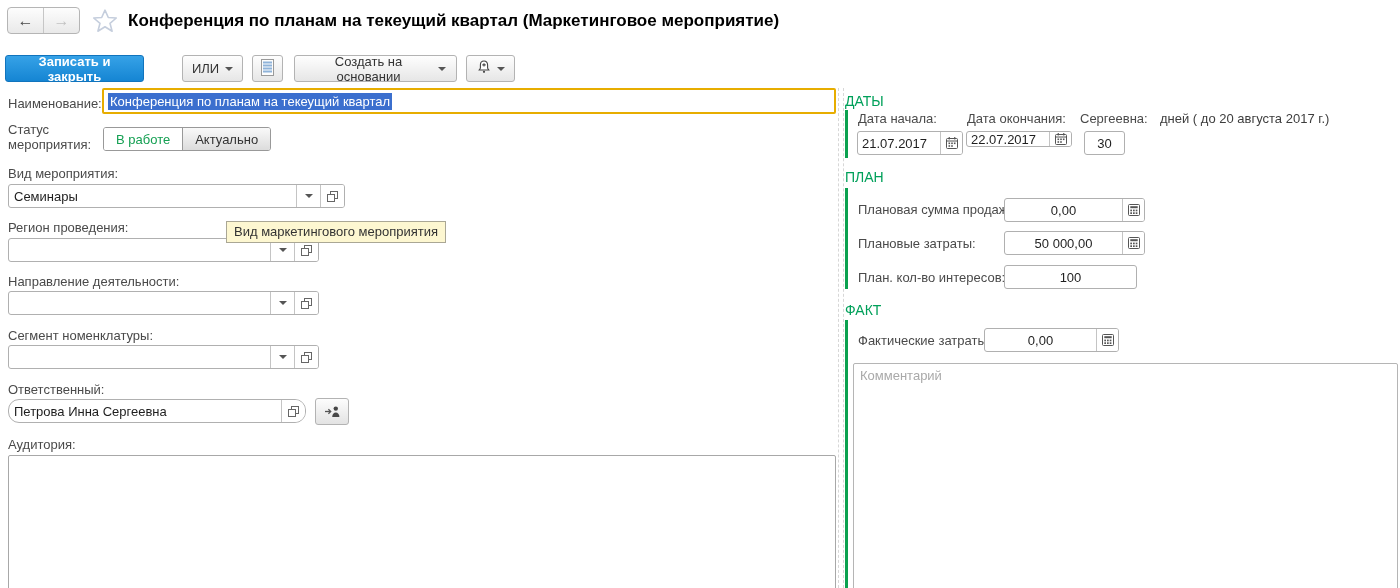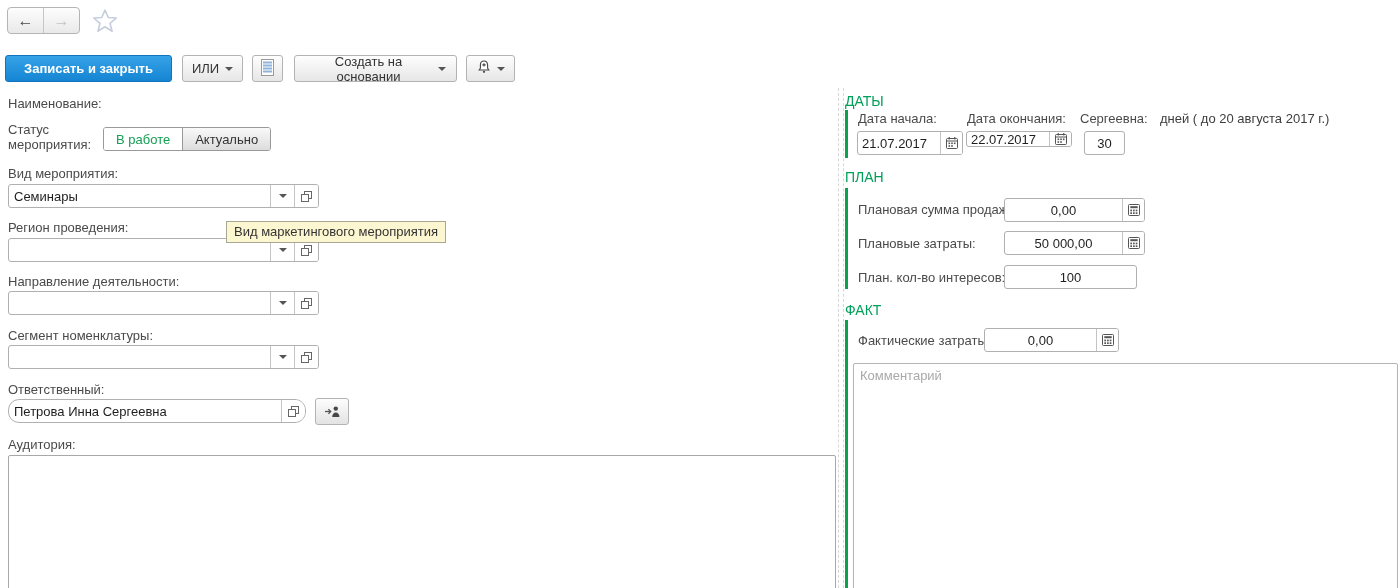--- a/index.html
+++ b/index.html
@@ -15,21 +15,21 @@
              font-weight:bold; cursor:pointer; background:transparent; border:none; }
   .nav-btn.back { color:#4a4a4a; border-right:1px solid #c6c6c6; }
   .nav-btn.fwd  { color:#c2c2c2; }
   .star { position:absolute; left:92px; top:8px; }
   .page-title { position:absolute; left:128px; top:11px; font-size:17px; font-weight:bold; color:#000; white-space:nowrap; }
 
   
   .btn { position:absolute; height:27px; display:flex; align-items:center; justify-content:center;
          border:1px solid #b3b3b3; border-radius:3px; background:linear-gradient(#fefefe,#e6e6e6);
          color:#333; cursor:pointer; font-size:13px; gap:6px; padding:0 10px; }
-  .btn-primary { left:5px; top:55px; width:167px; background:linear-gradient(#36a2e7,#1585d3);
+  .btn-primary { left:5px; top:55px; width:139px; background:linear-gradient(#36a2e7,#1585d3);
                  border-color:#1174bd; color:#fff; font-weight:bold; }
   .btn-ili    { left:182px; top:55px; width:61px; }
   .btn-stripes{ left:252px; top:55px; width:31px; padding:0; }
   .btn-create { left:294px; top:55px; width:163px; }
   .btn-bell   { left:466px; top:55px; width:49px; padding:0 8px; }
   .caret { width:0; height:0; border-left:4px solid transparent; border-right:4px solid transparent;
            border-top:4px solid #555; display:inline-block; }
 
   
   .lbl { position:absolute; color:#4a4a4a; }
@@ -81,20 +81,21 @@
       </button>
     <button class="nav-btn fwd">
         <span>→</span>
       </button>
   </div>
   <span class="star">
     <svg width="26" height="26" viewBox="0 0 26 26">
         <polygon points="13,2.2 16.3,9.5 24.3,10 18,15.3 20.1,23.2 13,18.8 5.9,23.2 8,15.3 1.7,10 9.7,9.5" fill="#fff" stroke="#c5cedd" stroke-width="1.6" stroke-linejoin="round"></polygon>
       </svg>
   </span>
+  <div class="page-title">Конференция по планам на текеущий квартал (Маркетинговое мероприятие)</div>
 
   <button class="btn btn-primary">
       <span>Записать и закрыть</span>
     </button>
   <button class="btn btn-ili">
       <span>ИЛИ</span>
       <span class="caret"></span>
     </button>
   <button class="btn btn-stripes">
     <span>
@@ -116,29 +117,32 @@
       <svg width="14" height="14" viewBox="0 0 14 14">
           <path d="M7 1C4.7 1 3.4 2.7 3.4 5v3.2L2.2 10h9.6L10.6 8.2V5C10.6 2.7 9.3 1 7 1z" fill="#fff" stroke="#444" stroke-width="1.1"></path>
           <path d="M7 3.2v3.4M5.3 4.9h3.4" stroke="#444" stroke-width="1.1"></path>
           <circle cx="7" cy="11.8" r="1.1" fill="#444"></circle>
         </svg>
     </span>
     <span class="caret"></span>
   </button>
 
   <div class="lbl" style="left:8px;top:96px;">Наименование:</div>
+  <div class="name-field">
+    <span class="sel-text">Конференция по планам на текеущий квартал</span>
+  </div>
 
   <div class="lbl" style="left:8px;top:122px;width:88px;line-height:15px;">Статус мероприятия:</div>
   <div class="toggle">
     <div class="tg-seg tg-on">В работе</div>
     <div class="tg-seg tg-off">Актуально</div>
   </div>
 
   <div class="lbl" style="left:8px;top:166px;">Вид мероприятия:</div>
-  <div class="combo" style="left:8px;top:184px;width:311px;">
+  <div class="combo" style="left:8px;top:184px;width:337px;">
     <div class="combo-text">Семинары</div>
     <div class="combo-cell">
         <span class="caret"></span>
       </div>
     <div class="combo-cell">
         <svg width="11" height="11" viewBox="0 0 11 11">
           <rect x="3.5" y="0.5" width="7" height="7" fill="#fff" stroke="#666"></rect>
           <rect x="0.5" y="3.5" width="7" height="7" fill="#fff" stroke="#666"></rect>
         </svg>
       </div>

